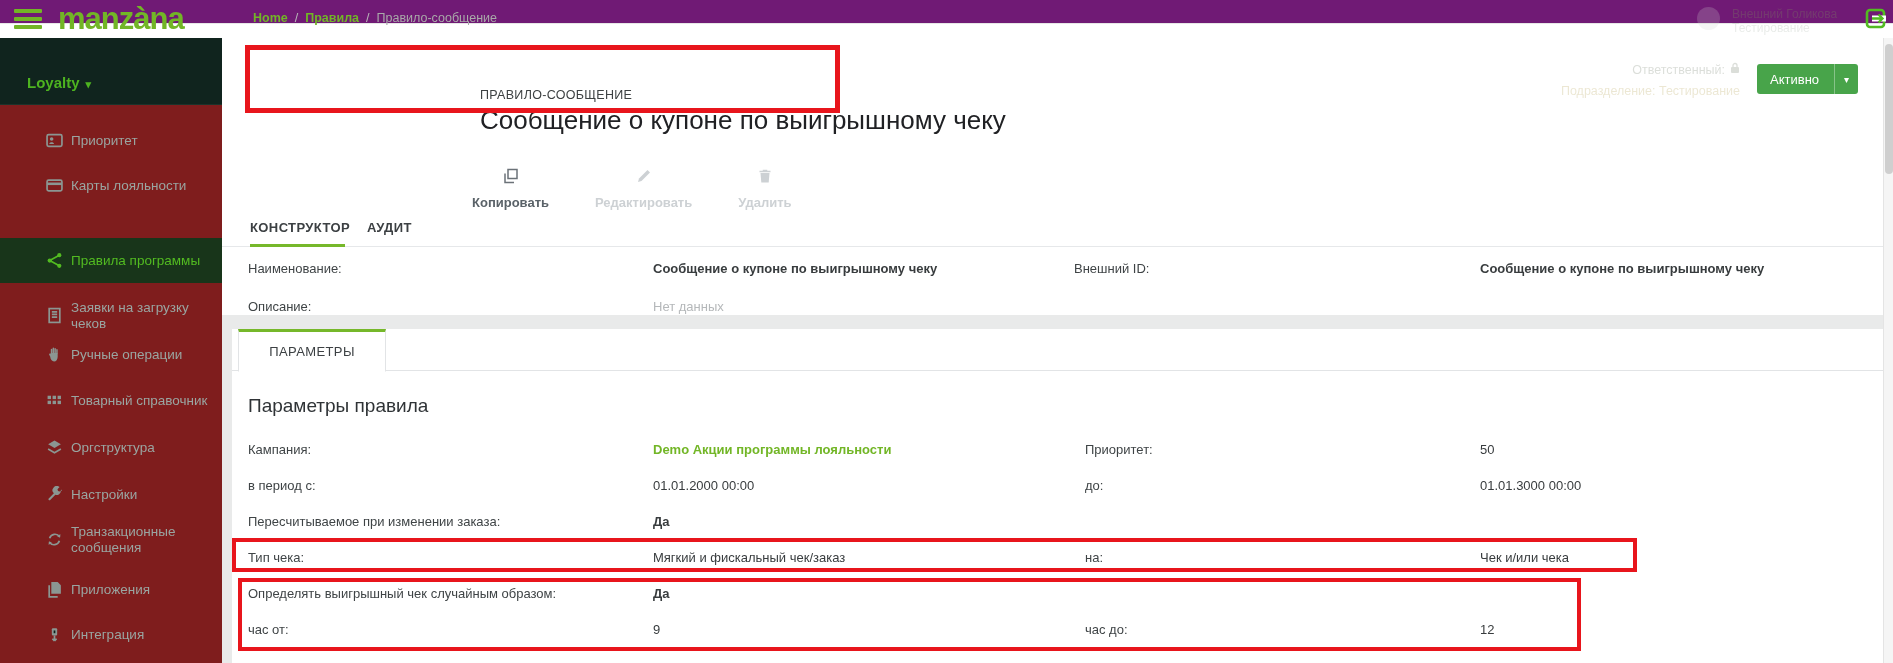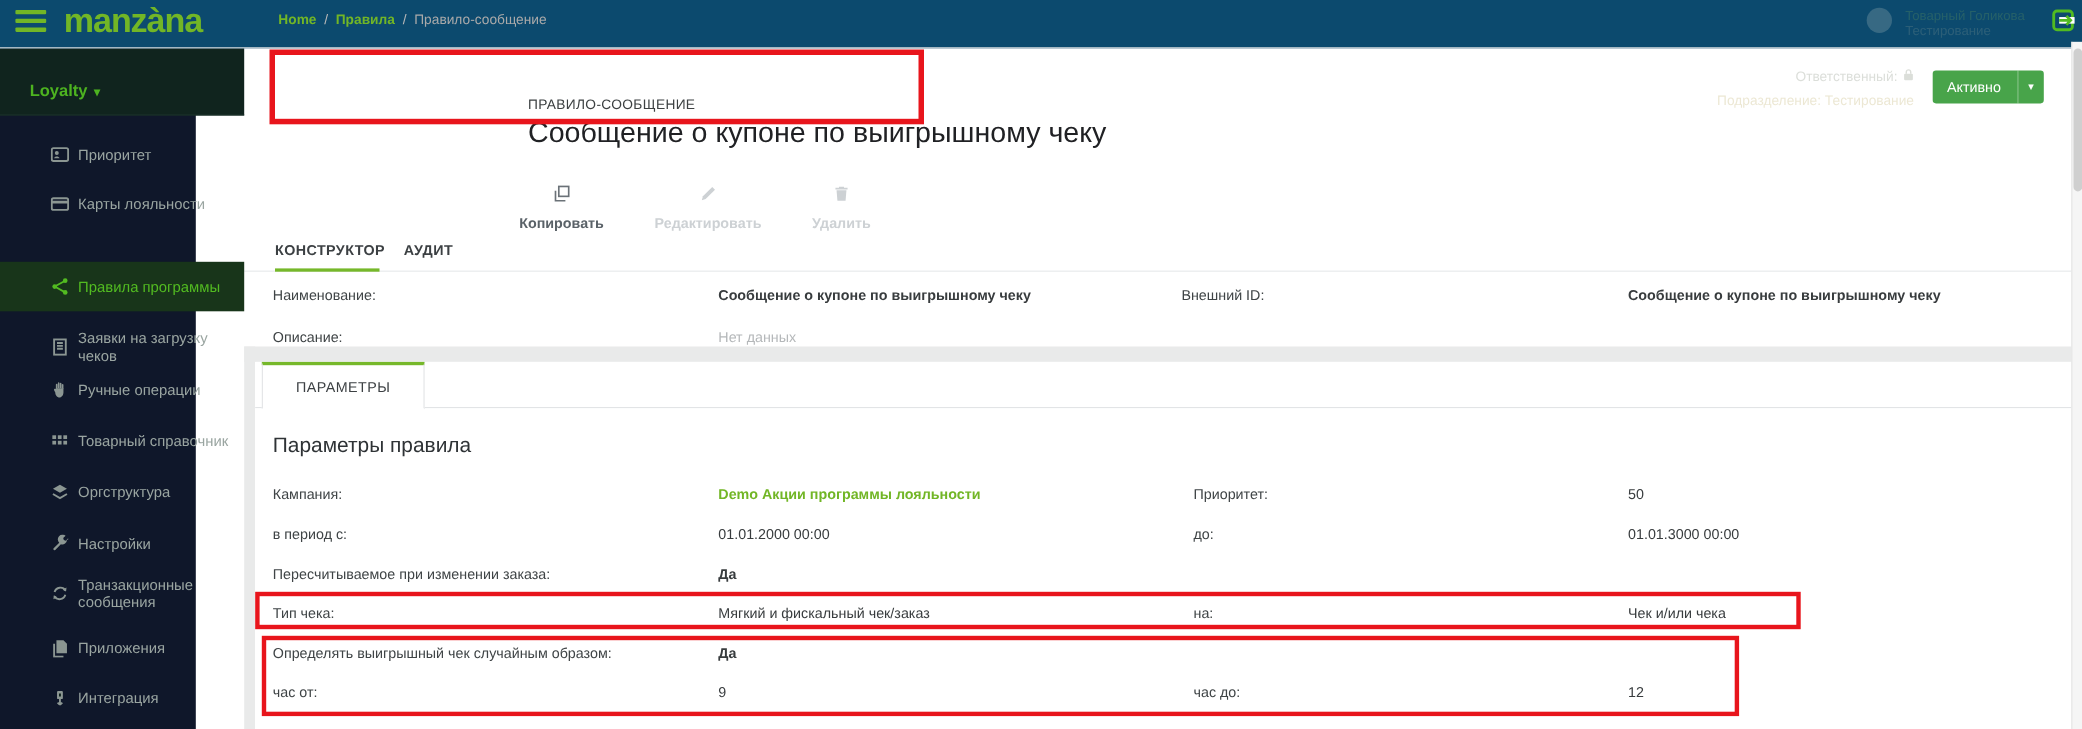--- a/index.html
+++ b/index.html
@@ -1,35 +1,35 @@
 <!DOCTYPE html>
 <html><head>
 <meta charset="utf-8">
 <style>
   * { margin:0; padding:0; box-sizing:border-box; }
   html,body { background:#fff; }
   body { font-family:"Liberation Sans", sans-serif; }
   #screen { position:relative; width:1893px; height:663px; background:#fff; overflow:hidden; }
 
   
-  .header { position:absolute; left:0; top:0; width:1893px; height:44px; background:#0c4a6e; border-bottom:1px solid #e7e7e7; z-index:5; }
+  .header { position:absolute; left:0; top:0; width:1893px; height:24px; background:#701a75; border-bottom:1px solid #e7e7e7; z-index:5; }
   .hamburger { position:absolute; left:14px; top:9px; width:28px; height:20px; cursor:pointer; }
   .hamburger span { display:block; height:4px; background:#72b626; margin-bottom:4px; border-radius:1px; }
   .logo { position:absolute; left:58px; top:1px; font-size:31px; font-weight:bold; color:#72b626; letter-spacing:-1px; }
   .breadcrumb { position:absolute; left:253px; top:11px; font-size:12.5px; color:#a9a9a9; }
   .breadcrumb .crumb-link { color:#72b626; font-weight:bold; text-decoration:none; cursor:pointer; }
   .breadcrumb .sep { color:#b9b9b9; margin:0 7px; }
   .user-chip { position:absolute; left:1697px; top:7px; opacity:.22; }
   .user-chip .avatar { position:absolute; left:0; top:0; width:23px; height:23px; border-radius:50%; background:#cfd6cf; }
   .user-chip .uname { position:absolute; left:35px; top:0; width:140px; font-size:12px; color:#7fae57; white-space:nowrap; }
   .user-chip .udept { position:absolute; left:35px; top:14px; width:140px; font-size:12px; color:#9aa79a; white-space:nowrap; }
   .exit-btn { position:absolute; left:1864px; top:7px; width:24px; height:24px; cursor:pointer; }
 
   
-  .sidebar { position:absolute; left:0; top:38px; width:178px; height:625px; background:#0f172a; z-index:4; }
+  .sidebar { position:absolute; left:0; top:38px; width:222px; height:625px; background:#7f1d1d; z-index:4; }
   .sb-top { position:absolute; left:0; top:0; width:222px; height:67px; background:#10241e; border-bottom:1px solid #1c332b; }
   .loyalty { position:absolute; left:27px; top:36px; font-size:15px; font-weight:bold; color:#4db320; cursor:pointer; }
   .loyalty .caret { font-size:11px; margin-left:6px; color:#4db320; }
   .sb-item { position:absolute; left:0; width:222px; height:45px; display:flex; align-items:center; color:#9aa5a1; font-size:13.5px; cursor:pointer; }
   .sb-item .ic { position:absolute; left:46px; width:17px; height:17px; display:flex; align-items:center; }
   .sb-item .lb { position:absolute; left:71px; width:142px; line-height:16px; }
   .sb-item.two { height:55px; }
   .sb-item.active { background:#18351a; color:#52bb21; }
   .sb-item svg { stroke:#8b9692; fill:none; stroke-width:1.6; }
   .sb-item.active svg { stroke:#52bb21; }
@@ -99,21 +99,21 @@
         <span></span>
         <span></span>
         <span></span>
       </div>
     <div class="logo">manzàna</div>
     <div class="breadcrumb">
       <span class="crumb-link">Home</span><span class="sep">/</span><span class="crumb-link">Правила</span><span class="sep">/</span><span>Правило-сообщение</span>
     </div>
     <div class="user-chip">
       <div class="avatar"></div>
-      <div class="uname">Товарный Голикова</div>
+      <div class="uname">Внешний Голикова</div>
       <div class="udept">Тестирование</div>
     </div>
     <div class="exit-btn">
       <svg width="24" height="24" viewBox="0 0 24 24">
         <rect x="3" y="3" width="17" height="17" rx="3" fill="none" stroke="#52bb21" stroke-width="2.6"></rect>
         <rect x="8" y="8.5" width="14" height="6" fill="#ffffff"></rect>
         <path d="M8 11.5h10M14.5 7.5l4 4-4 4" fill="none" stroke="#52bb21" stroke-width="2.4"></path>
       </svg>
     </div>
   </div>

